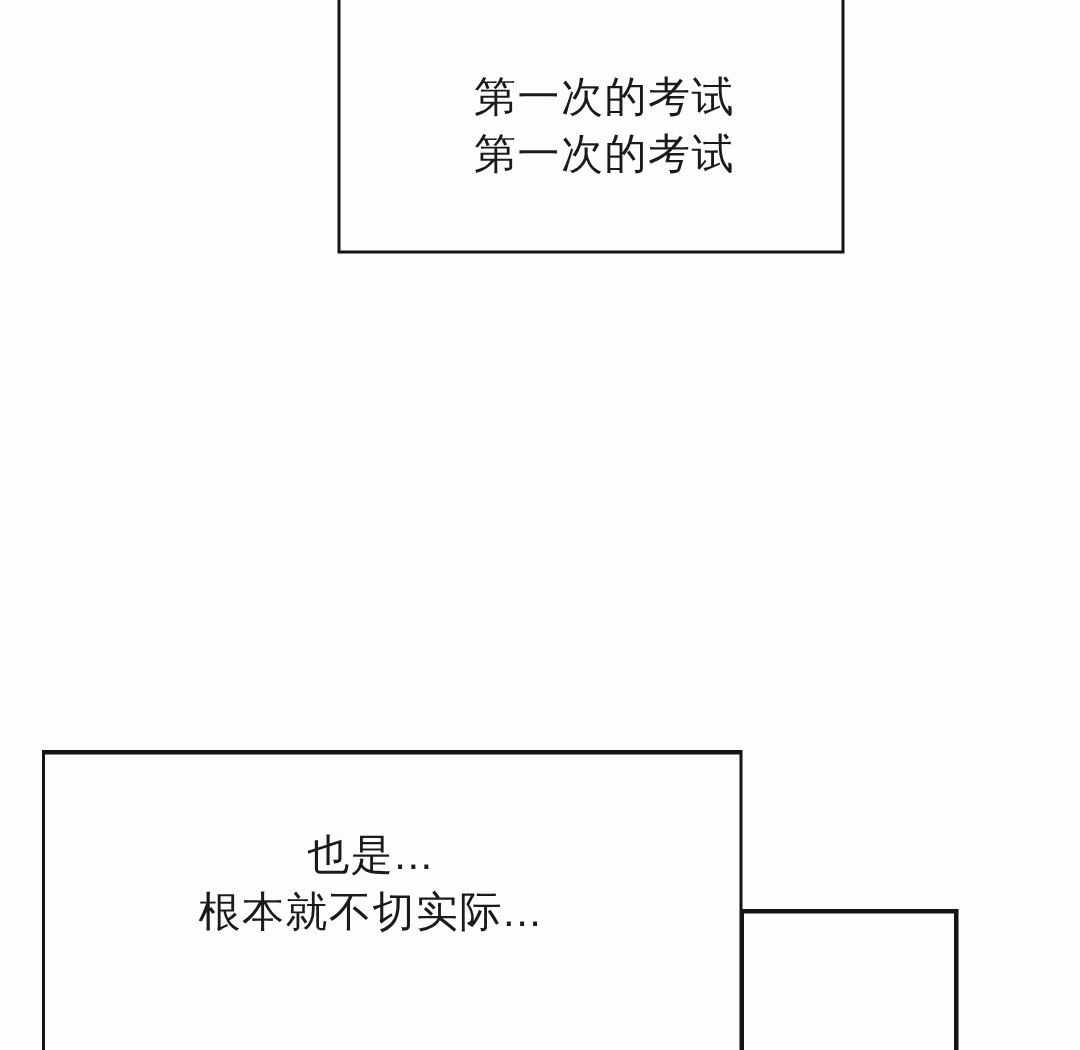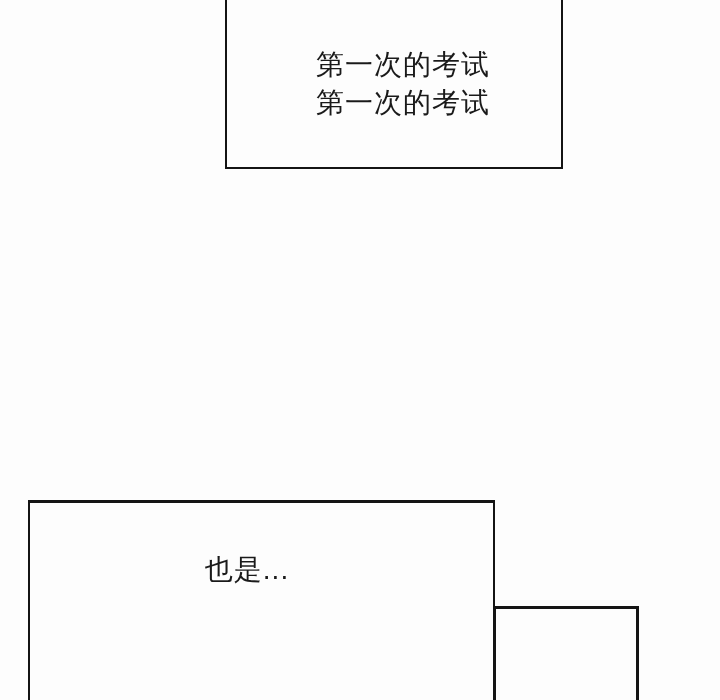--- a/index.html
+++ b/index.html
@@ -70,17 +70,18 @@
 
   <div class="panel panel-top"></div>
   <div class="dialogue dialogue-top">
     <div>第一次的考试</div>
     <div>第一次的考试</div>
   </div>
 
   <div class="panel panel-bottom-left"></div>
   <div class="dialogue dialogue-bottom">
     <div>也是...</div>
+    <div>根本就不切实际...</div>
   </div>
 
   <div class="panel panel-bottom-right"></div>
 
 </div>
 
 </body></html>

